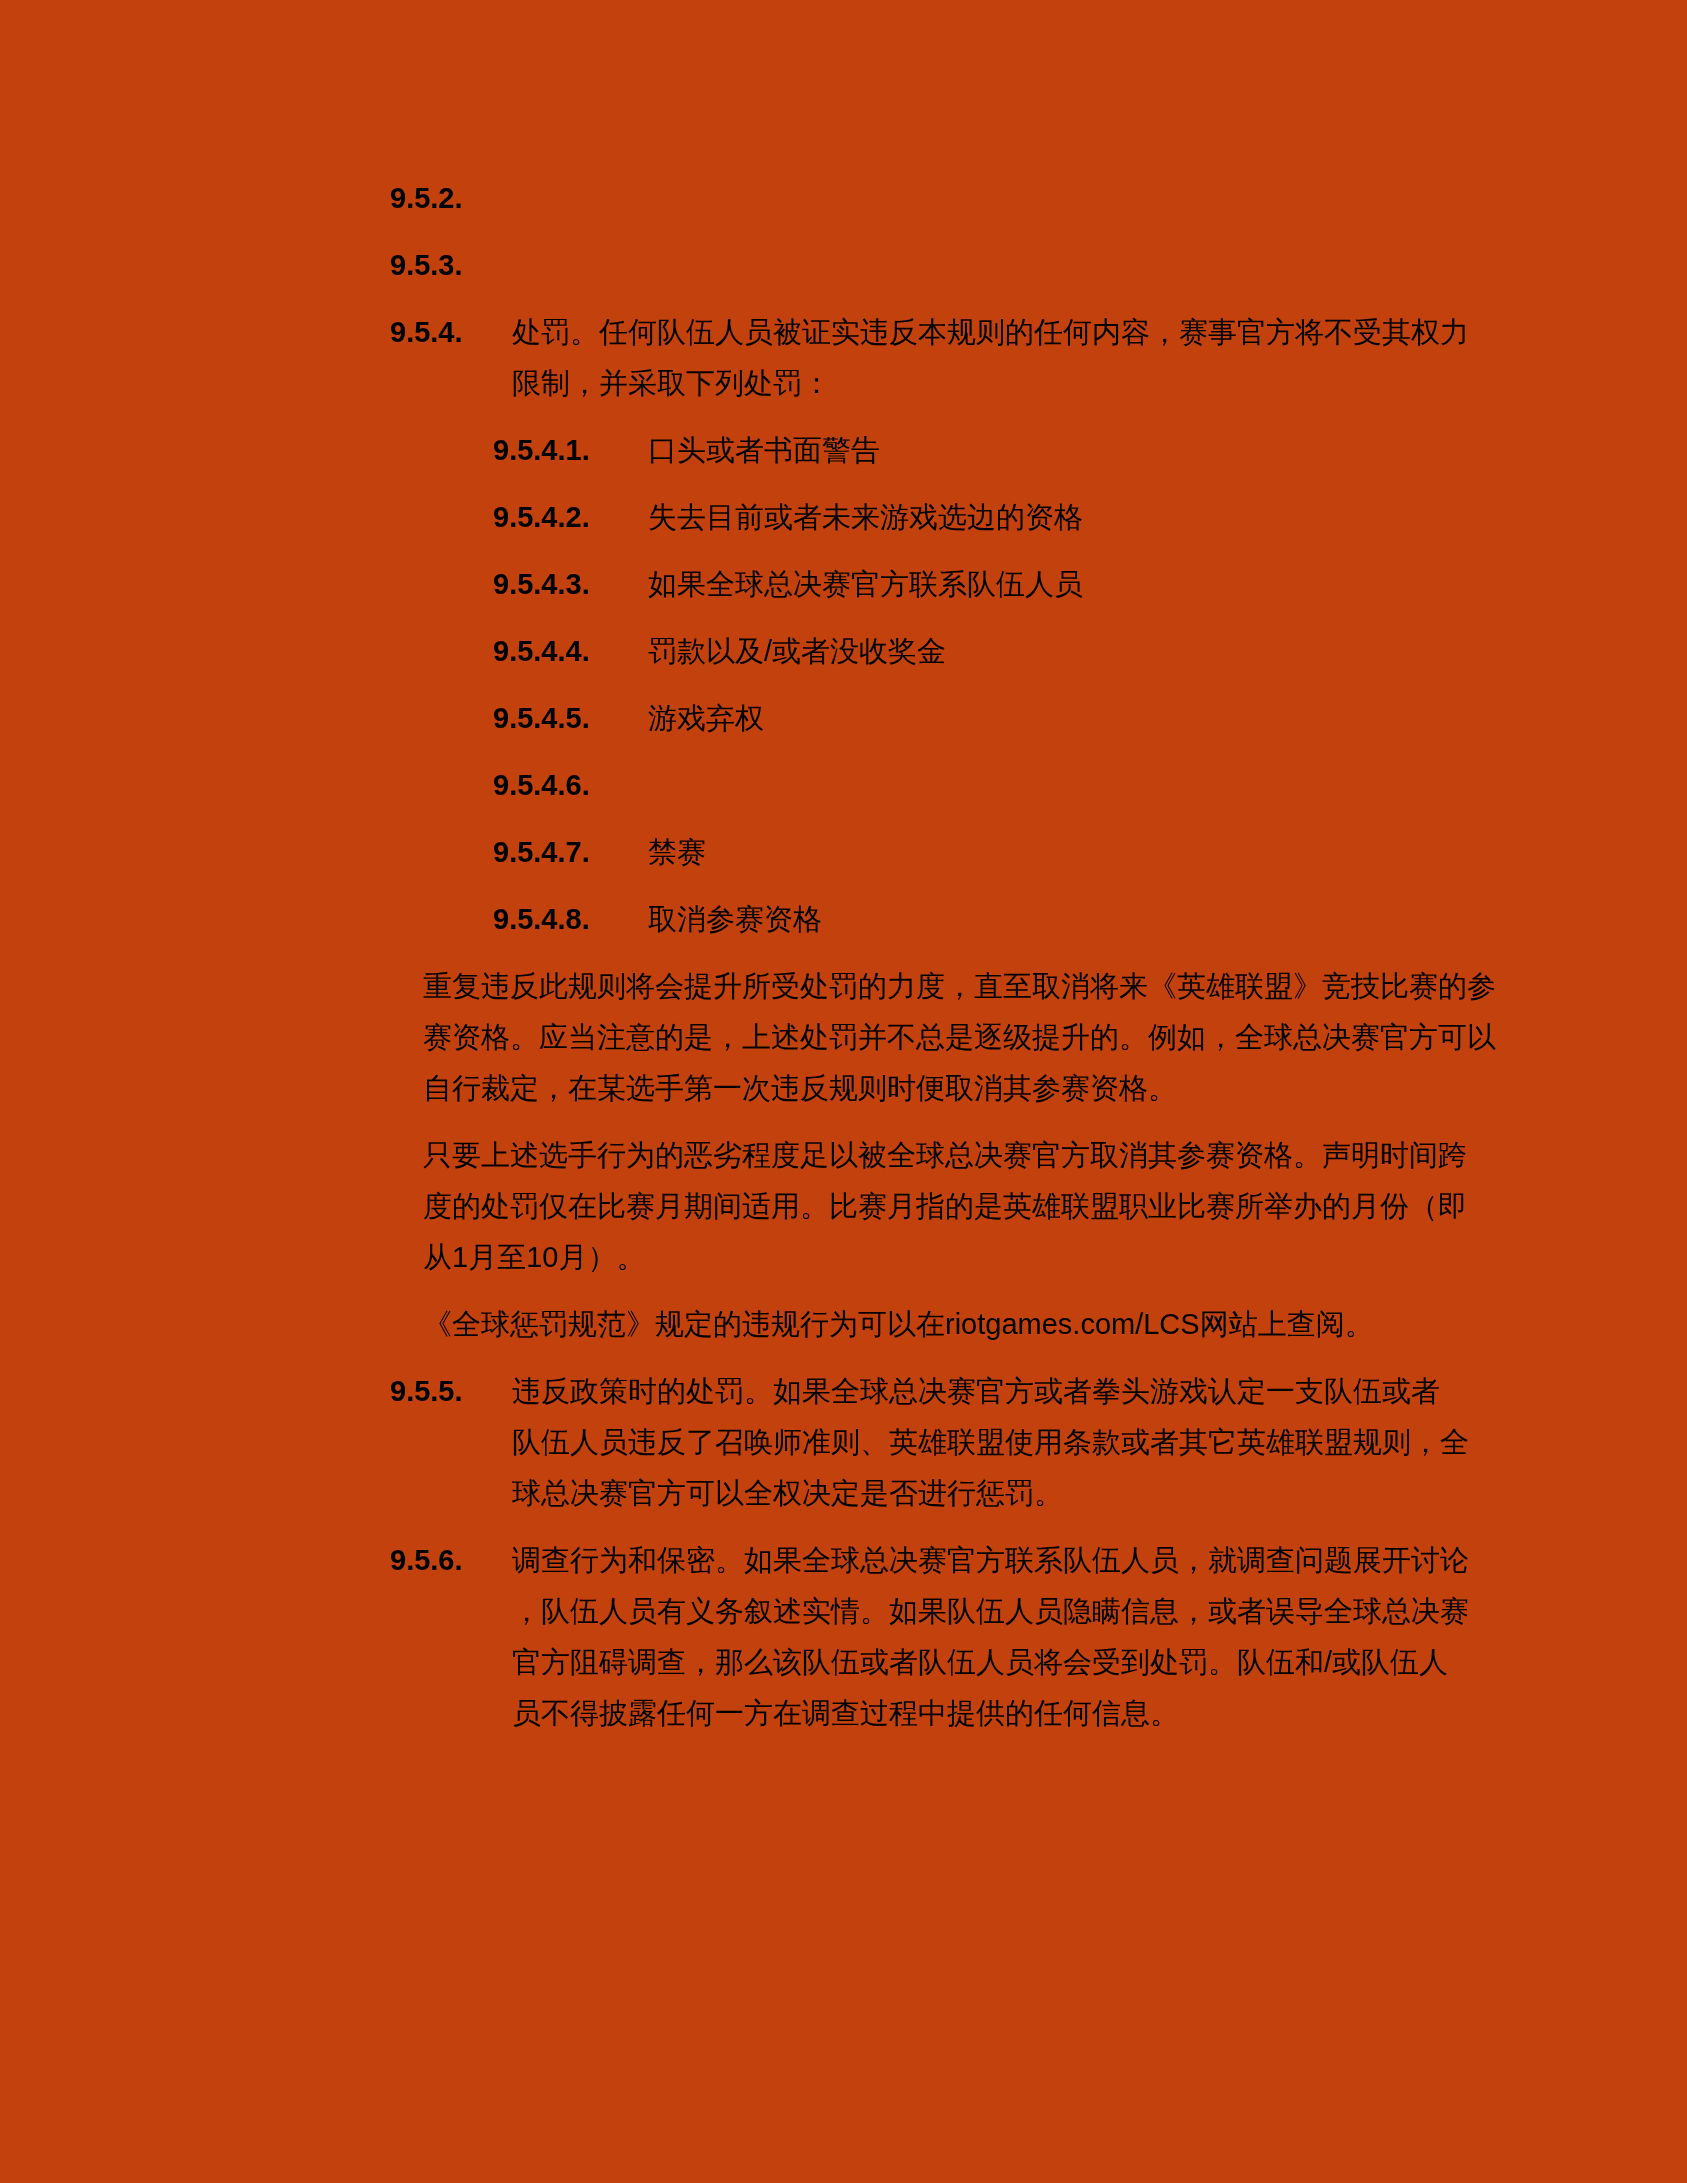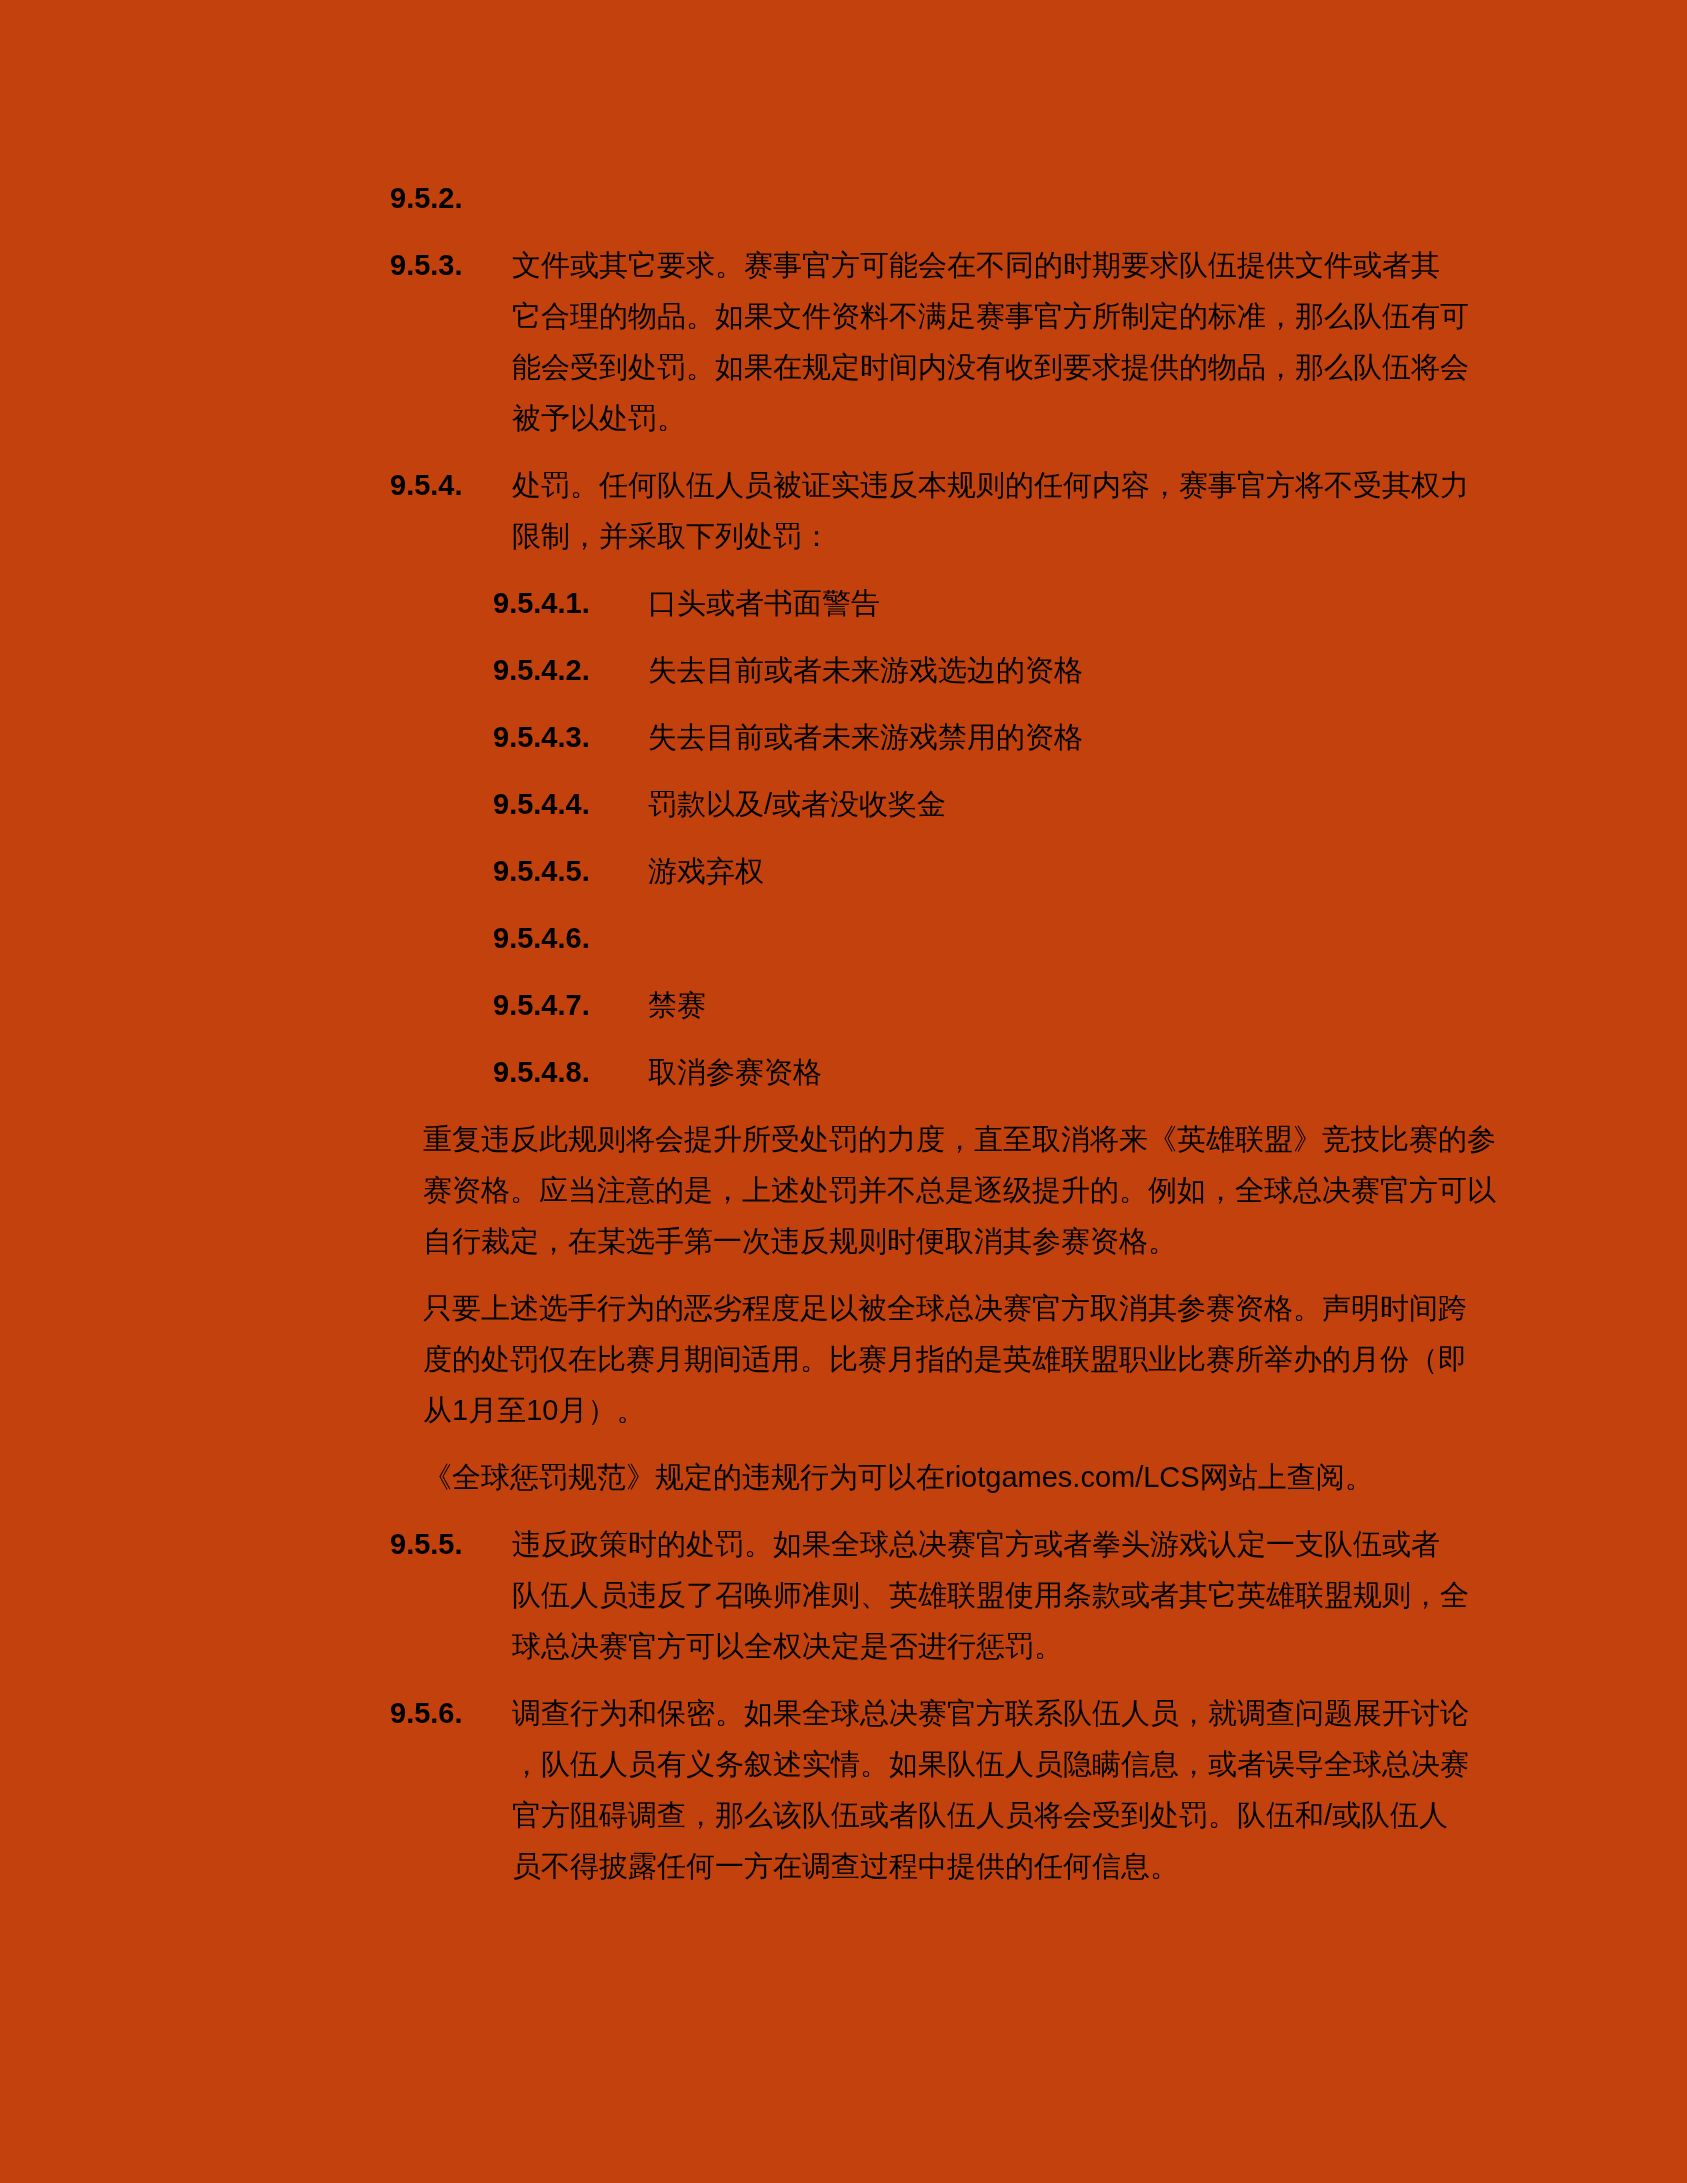--- a/index.html
+++ b/index.html
@@ -73,45 +73,41 @@
 
 <div class="page">
   <div class="content">
 
     <div class="block sec">
       <div class="num">9.5.2.</div>
     </div>
 
     <div class="block sec">
       <div class="num">9.5.3.</div>
-      <div class="txt">文件或其它要求。赛事官方可能会在不同的时期要求队伍提供文件或者其
-它合理的物品。如果文件资料不满足赛事官方所制定的标准，那么队伍有可
-能会受到处罚。如果在规定时间内没有收到要求提供的物品，那么队伍将会
-被予以处罚。</div>
     </div>
 
     <div class="block sec">
       <div class="num">9.5.4.</div>
       <div class="txt">处罚。任何队伍人员被证实违反本规则的任何内容，赛事官方将不受其权力
 限制，并采取下列处罚：</div>
     </div>
 
     <div class="block sub">
       <div class="num">9.5.4.1.</div>
       <div class="txt">口头或者书面警告</div>
     </div>
 
     <div class="block sub">
       <div class="num">9.5.4.2.</div>
       <div class="txt">失去目前或者未来游戏选边的资格</div>
     </div>
 
     <div class="block sub">
       <div class="num">9.5.4.3.</div>
-      <div class="txt">失去目前或者未来游戏禁用的资格</div>
+      <div class="txt">如果全球总决赛官方联系队伍人员</div>
     </div>
 
     <div class="block sub">
       <div class="num">9.5.4.4.</div>
       <div class="txt">罚款以及/或者没收奖金</div>
     </div>
 
     <div class="block sub">
       <div class="num">9.5.4.5.</div>
       <div class="txt">游戏弃权</div>

